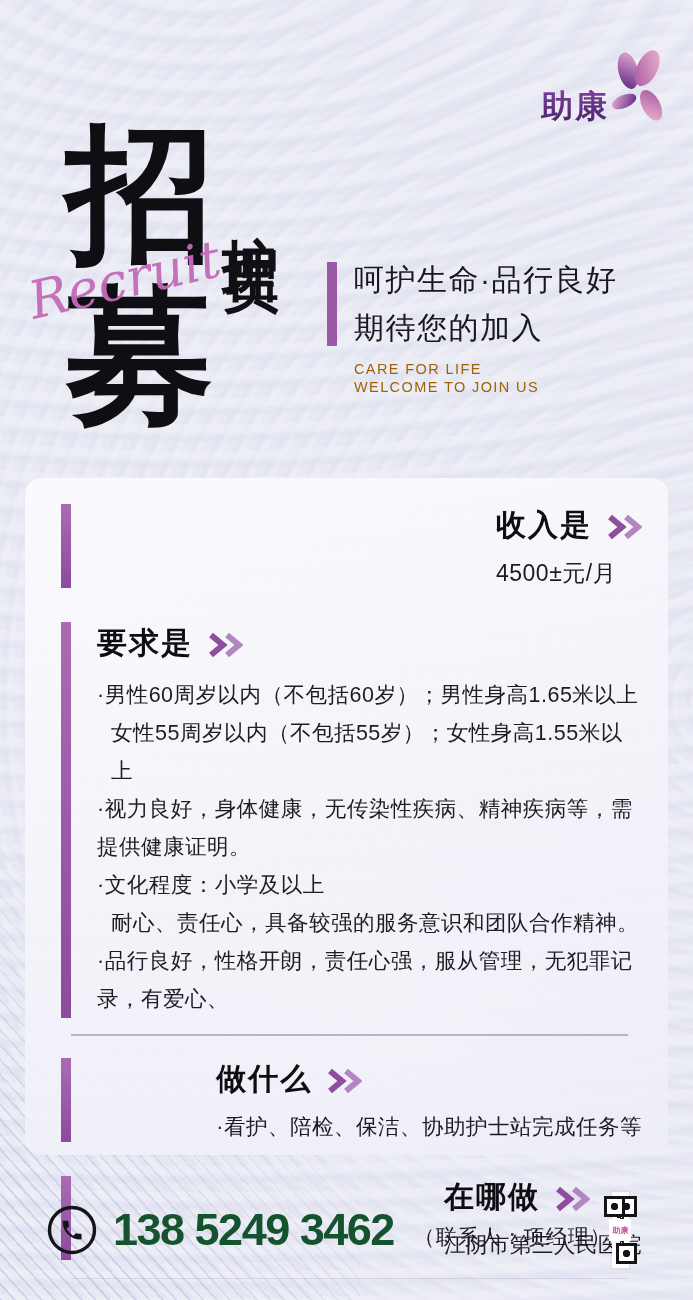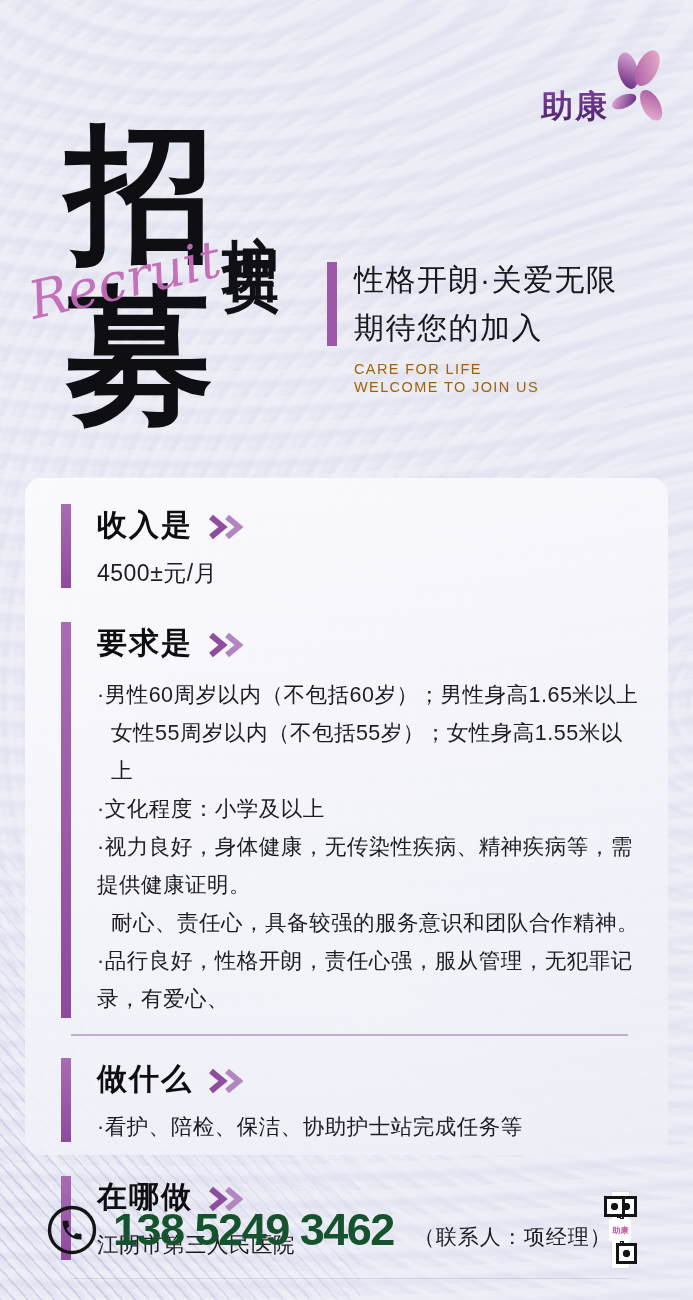--- a/index.html
+++ b/index.html
@@ -39,21 +39,21 @@
   .slogan{position:absolute;left:327px;top:256px;display:flex;}
   .slogan-bar{width:10px;height:84px;background:#9c59a8;margin-right:17px;margin-top:6px;}
   .sl-cn{font-size:30px;line-height:48px;color:#17171c;letter-spacing:1.5px;font-weight:400;white-space:nowrap;}
   .sl-en{font-size:14.5px;line-height:18px;color:#a16207;letter-spacing:1.4px;white-space:nowrap;}
   .sl-en.first{margin-top:8px;}
 
   
   .card{position:absolute;left:25px;top:478px;width:643px;height:677px;box-sizing:border-box;
     border-radius:16px;padding:26px 26px 0 36px;
     background:linear-gradient(160deg, rgba(251,251,254,.95) 0%, rgba(243,243,250,.90) 60%, rgba(238,238,247,.88) 100%);}
-  .section{display:flex;}
+  .section{display:flex;justify-content:space-between;}
   .sec-bar{width:10px;flex:0 0 10px;background:linear-gradient(180deg,#a96cb2,#8d4a9e);}
   .sec-body{padding-left:26px;padding-top:1px;}
   .sec-title{display:flex;align-items:center;margin:0 0 12px 0;font-size:30px;font-weight:bold;color:#0e0e12;letter-spacing:2px;}
   .chev{margin-left:14px;margin-top:3px;}
   .sec-line{font-size:21.5px;line-height:38px;color:#1c1c22;margin:0;letter-spacing:.5px;}
   .sec-line.single{line-height:30px;}
   .indent{padding-left:14px;}
   .mb{margin-bottom:34px;}
   .divider{border:none;border-top:2px solid rgba(152,118,164,.55);margin:16px 14px 22px 10px;}
   .divider-faint{border:none;border-top:1px solid rgba(160,150,185,.28);margin:18px 14px 0 10px;}
@@ -109,21 +109,21 @@
   <div class="big-title">
     <div>招</div>
     <div>募</div>
   </div>
   <div class="role">护理员</div>
   <div class="script">Recruit</div>
 
   <div class="slogan">
     <div class="slogan-bar"></div>
     <div>
-      <div class="sl-cn">性格开朗·关爱无限</div>
+      <div class="sl-cn">呵护生命·品行良好</div>
       <div class="sl-cn">期待您的加入</div>
       <div class="sl-en first">CARE FOR LIFE</div>
       <div class="sl-en">WELCOME TO JOIN US</div>
     </div>
   </div>
 
   <div class="card">
 
     <div class="section mb">
       <div class="sec-bar"></div>
@@ -144,22 +144,22 @@
       <div class="sec-body">
         <h2 class="sec-title">
           <span>要求是</span>
           <svg class="chev" width="36" height="26" viewBox="0 0 36 26">
             <path d="M4 3 L16 13 L4 23" fill="none" stroke="#8e4d9e" stroke-width="6"></path>
             <path d="M20 3 L32 13 L20 23" fill="none" stroke="#b287c1" stroke-width="6"></path>
           </svg>
         </h2>
         <p class="sec-line">·男性60周岁以内（不包括60岁）；男性身高1.65米以上</p>
         <p class="sec-line indent">女性55周岁以内（不包括55岁）；女性身高1.55米以上</p>
+        <p class="sec-line">·视力良好，身体健康，无传染性疾病、精神疾病等，需提供健康证明。</p>
         <p class="sec-line">·文化程度：小学及以上</p>
-        <p class="sec-line">·视力良好，身体健康，无传染性疾病、精神疾病等，需提供健康证明。</p>
         <p class="sec-line indent">耐心、责任心，具备较强的服务意识和团队合作精神。</p>
         <p class="sec-line">·品行良好，性格开朗，责任心强，服从管理，无犯罪记录，有爱心、</p>
       </div>
     </div>
 
     <hr class="divider">
 
     <div class="section mb">
       <div class="sec-bar"></div>
       <div class="sec-body">

